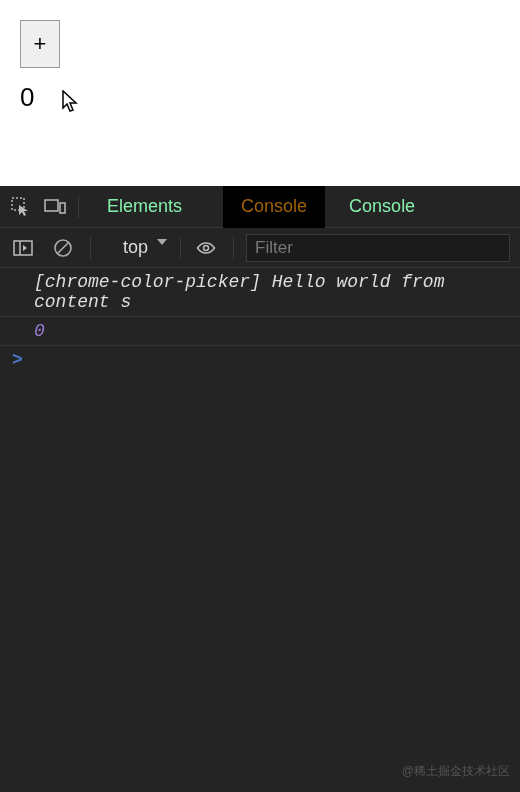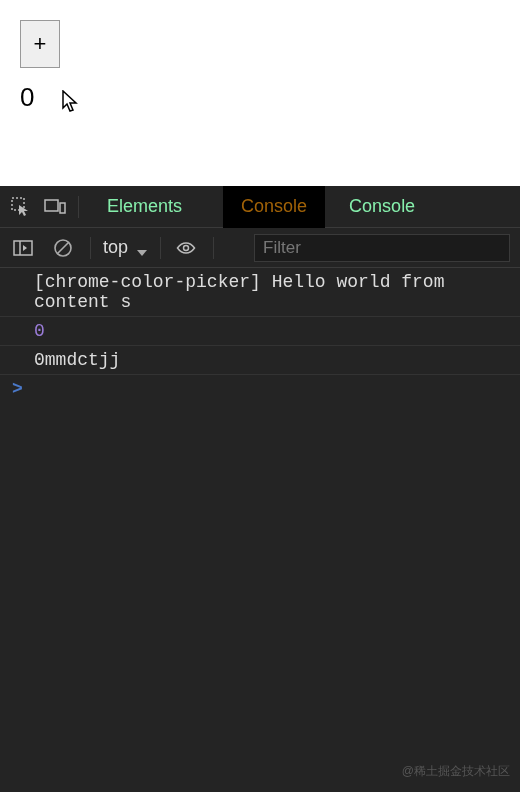--- a/index.html
+++ b/index.html
@@ -97,31 +97,31 @@
       padding: 0 10px;
       gap: 12px;
     }
     .tb-sep {
       width: 1px;
       height: 22px;
       background: #3a3a3a;
     }
     .tb-context {
       display: flex;
-      align-items: flex-end;
+      align-items: flex-start;
       gap: 8px;
       color: #ddd;
       cursor: pointer;
       font-size: 18px;
+      margin-left: 20px;
     }
     .tb-filter {
       flex: 1;
       display: flex;
       align-items: center;
-      margin-left: 28px;
     }
     .tb-filter input {
       width: 100%;
       height: 28px;
       background: #1b1b1b;
       border: 1px solid #3a3a3a;
       color: #aaa;
       padding: 0 8px;
       font-size: 17px;
       outline: none;
@@ -132,20 +132,21 @@
       overflow: hidden;
       font-family: Consolas, "Courier New", monospace;
       font-size: 18px;
     }
     .log-row {
       display: flex;
       align-items: flex-start;
       padding: 4px 8px 4px 34px;
       color: #ddd;
       min-height: 28px;
+      font-style: italic;
     }
     .log-row.sep-top { border-top: 1px solid #333; }
     .log-row.sep-bottom { border-bottom: 1px solid #333; }
     .log-num { color: #9a7cd8; }
     .prompt-row {
       display: flex;
       align-items: center;
       padding: 4px 8px 4px 12px;
       min-height: 28px;
     }
@@ -223,22 +224,19 @@
     </div>
   </div>
 
   <div class="console-body">
     <div class="log-row">
       <span>[chrome-color-picker] Hello world from content s</span>
     </div>
     <div class="log-row sep-top sep-bottom">
       <span class="log-num">0</span>
     </div>
-    <div class="log-row sep-bottom">
-      <span>0mmdctjj</span>
-    </div>
     <div class="prompt-row">
       <span class="prompt-caret">&gt;</span>
     </div>
   </div>
 
   <div class="watermark">@稀土掘金技术社区</div>
 </div>
 
 </body></html>

